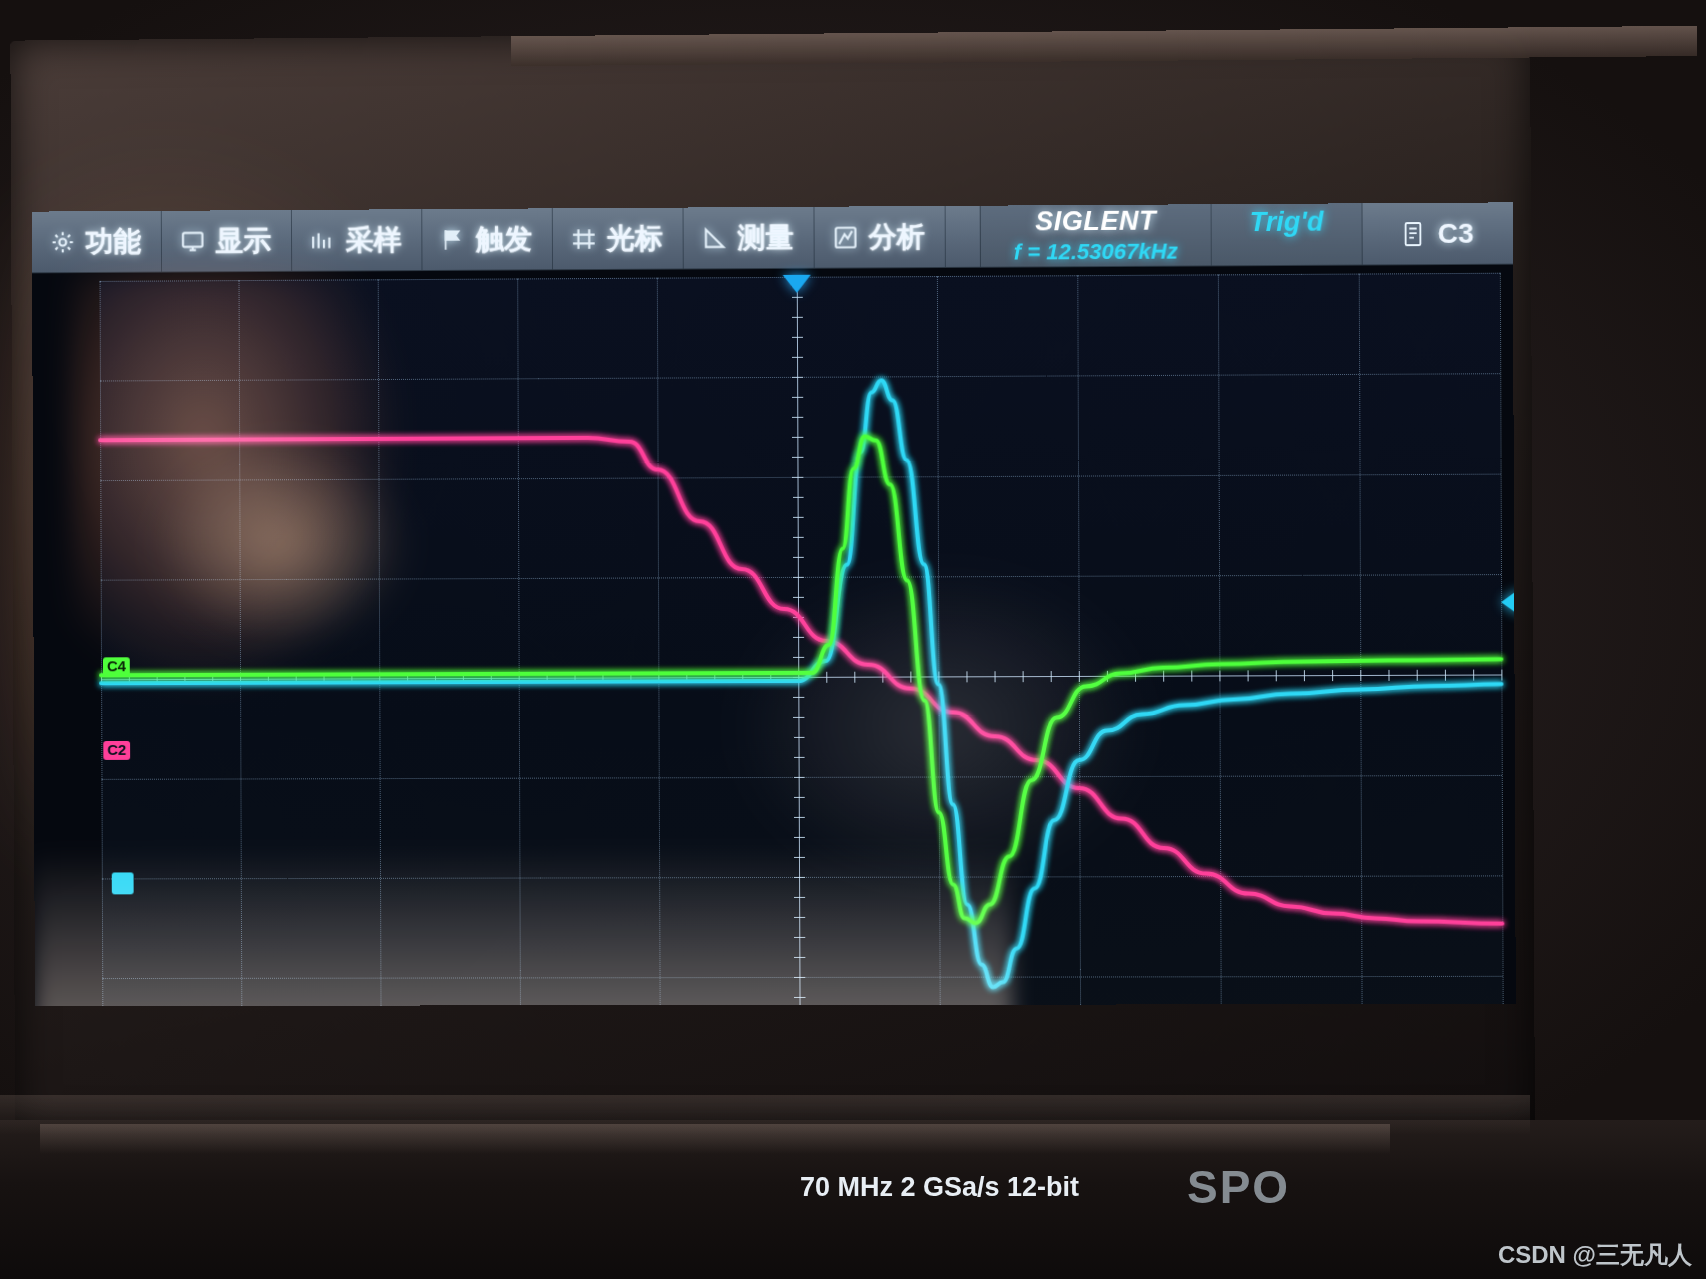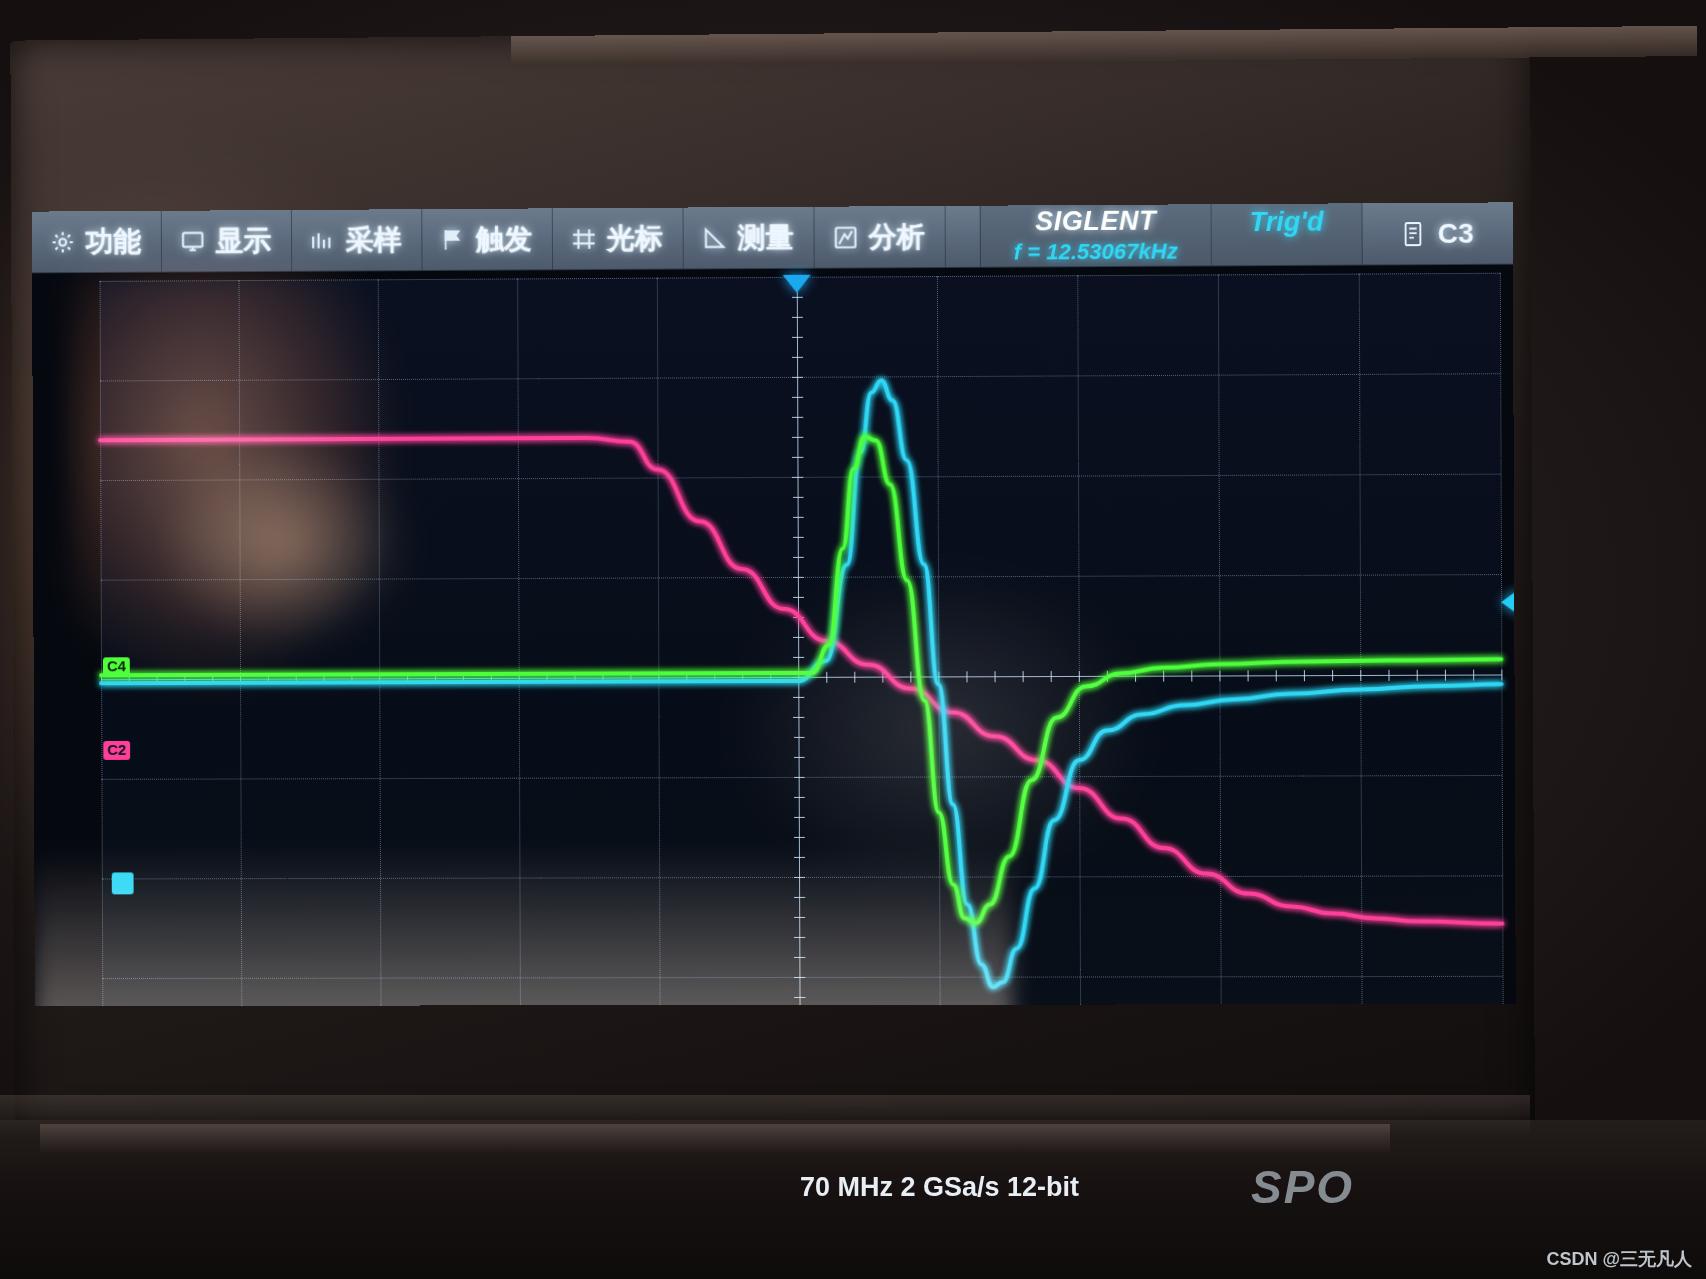--- a/index.html
+++ b/index.html
@@ -168,23 +168,23 @@
 
   
   #frontpanel-text {
     position: absolute; left: 0; top: 1150px; width: 1706px; height: 129px;
     color: #cfd8e0; font-size: 30px; font-weight: bold;
   }
   #fp-model { position:absolute; left: 60px; top: 8px; font-size: 44px; font-style: italic;
               color:#e6eef6; opacity:.9; letter-spacing:1px; white-space:nowrap;
               text-shadow: 0 2px 4px rgba(0,0,0,.8);}
   #fp-specs { position:absolute; left: 800px; top: 22px; font-size: 27px; color:#e8eef4; white-space:nowrap;}
-  #fp-spd   { position:absolute; left: 1251px; top: 10px; font-size: 46px; font-style: italic;
+  #fp-spd   { position:absolute; left: 1187px; top: 10px; font-size: 46px; 
               color:#aab4bd; opacity:.75; letter-spacing: 2px;}
-  #watermark{ position:absolute; right: 14px; bottom: 8px; font-size: 18px; color:#cfd6dc; opacity:.92;}
+  #watermark{ position:absolute; right: 14px; bottom: 8px; font-size: 24px; color:#cfd6dc; opacity:.92;}
 
   #scope-knob-row{
     position:absolute; left: 0; top: 1095px; width: 1530px; height: 40px;
     background: linear-gradient(180deg, rgba(120,104,96,.30), rgba(0,0,0,0));
   }
 </style>
 </head>
 <body>
 
 <div id="photo">

